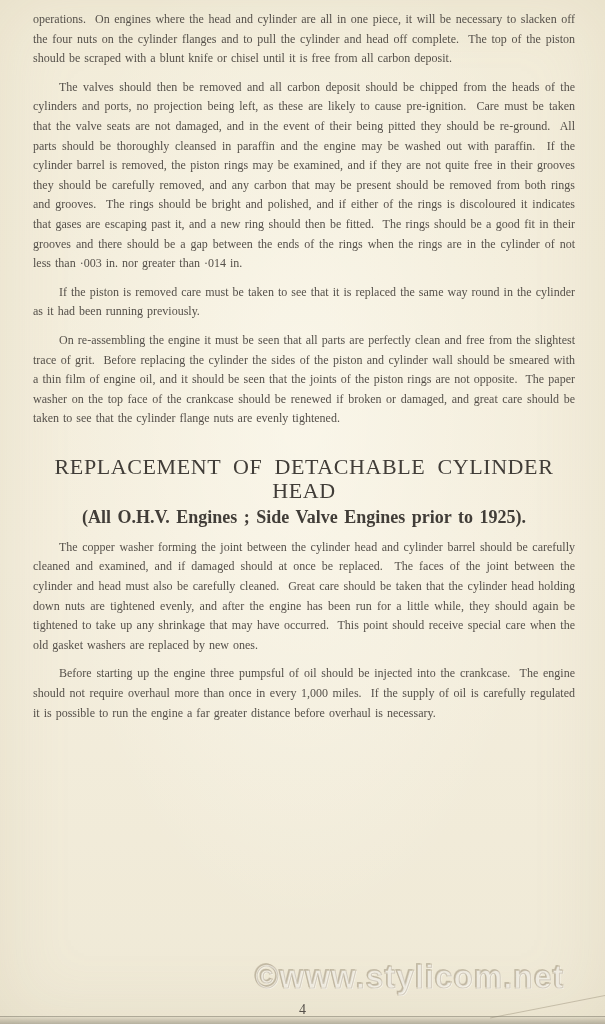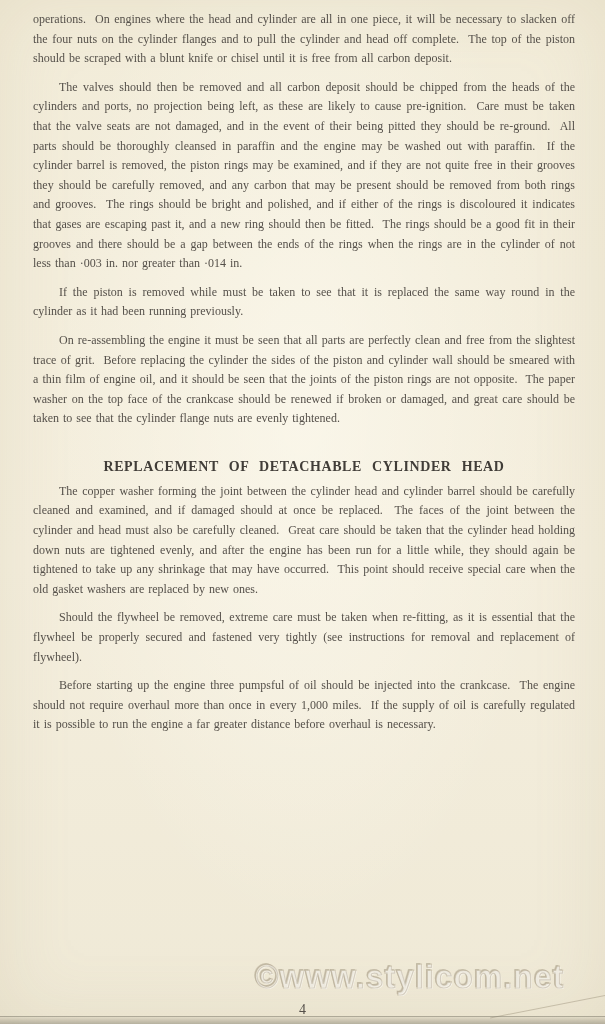--- a/index.html
+++ b/index.html
@@ -33,23 +33,23 @@
     line-height: 19.6px;
     text-align: justify;
     text-indent: 26px;
     white-space: pre-wrap;
     word-spacing: 1px;
   }
   .para.no-indent { text-indent: 0; }
 
   .heading {
     margin: 26px 0 3px 0;
-    font-size: 14px;
+    font-size: 22px;
     line-height: 24px;
-    font-weight: bold;
+    font-weight: normal;
     text-align: center;
     color: #413d38;
     letter-spacing: 0.6px;
     word-spacing: 6px;
   }
 
   .subheading {
     margin: 0 0 9px 0;
     font-size: 18px;
     line-height: 23px;
@@ -111,27 +111,27 @@
   }
 </style>
 </head>
 <body>
 
 <div class="scan">
 
   <div class="text-block">
     <p class="para no-indent">operations.  On engines where the head and cylinder are all in one piece, it will be necessary to slacken off the four nuts on the cylinder flanges and to pull the cylinder and head off complete.  The top of the piston should be scraped with a blunt knife or chisel until it is free from all carbon deposit.</p>
     <p class="para">The valves should then be removed and all carbon deposit should be chipped from the heads of the cylinders and ports, no projection being left, as these are likely to cause pre-ignition.  Care must be taken that the valve seats are not damaged, and in the event of their being pitted they should be re-ground.  All parts should be thoroughly cleansed in paraffin and the engine may be washed out with paraffin.  If the cylinder barrel is removed, the piston rings may be examined, and if they are not quite free in their grooves they should be carefully removed, and any carbon that may be present should be removed from both rings and grooves.  The rings should be bright and polished, and if either of the rings is discoloured it indicates that gases are escaping past it, and a new ring should then be fitted.  The rings should be a good fit in their grooves and there should be a gap between the ends of the rings when the rings are in the cylinder of not less than ·003 in. nor greater than ·014 in.</p>
-    <p class="para">If the piston is removed while must be taken to see that it is replaced the same way round in the cylinder as it had been running previously.</p>
+    <p class="para">If the piston is removed care must be taken to see that it is replaced the same way round in the cylinder as it had been running previously.</p>
     <p class="para">On re-assembling the engine it must be seen that all parts are perfectly clean and free from the slightest trace of grit.  Before replacing the cylinder the sides of the piston and cylinder wall should be smeared with a thin film of engine oil, and it should be seen that the joints of the piston rings are not opposite.  The paper washer on the top face of the crankcase should be renewed if broken or damaged, and great care should be taken to see that the cylinder flange nuts are evenly tightened.</p>
 
     <h1 class="heading">REPLACEMENT OF DETACHABLE CYLINDER HEAD</h1>
+    <h2 class="subheading">(All O.H.V. Engines ;  Side Valve Engines prior to 1925).</h2>
 
     <p class="para">The copper washer forming the joint between the cylinder head and cylinder barrel should be carefully cleaned and examined, and if damaged should at once be replaced.  The faces of the joint between the cylinder and head must also be carefully cleaned.  Great care should be taken that the cylinder head holding down nuts are tightened evenly, and after the engine has been run for a little while, they should again be tightened to take up any shrinkage that may have occurred.  This point should receive special care when the old gasket washers are replaced by new ones.</p>
-    <p class="para">Should the flywheel be removed, extreme care must be taken when re-fitting, as it is essential that the flywheel be properly secured and fastened very tightly (see instructions for removal and replacement of flywheel).</p>
     <p class="para">Before starting up the engine three pumpsful of oil should be injected into the crankcase.  The engine should not require overhaul more than once in every 1,000 miles.  If the supply of oil is carefully regulated it is possible to run the engine a far greater distance before overhaul is necessary.</p>
   </div>
 
   <div class="watermark">©www.stylicom.net</div>
 
   <div class="crease"></div>
 
   <div class="page-number">4</div>
 
   <div class="bottom-edge"></div>

